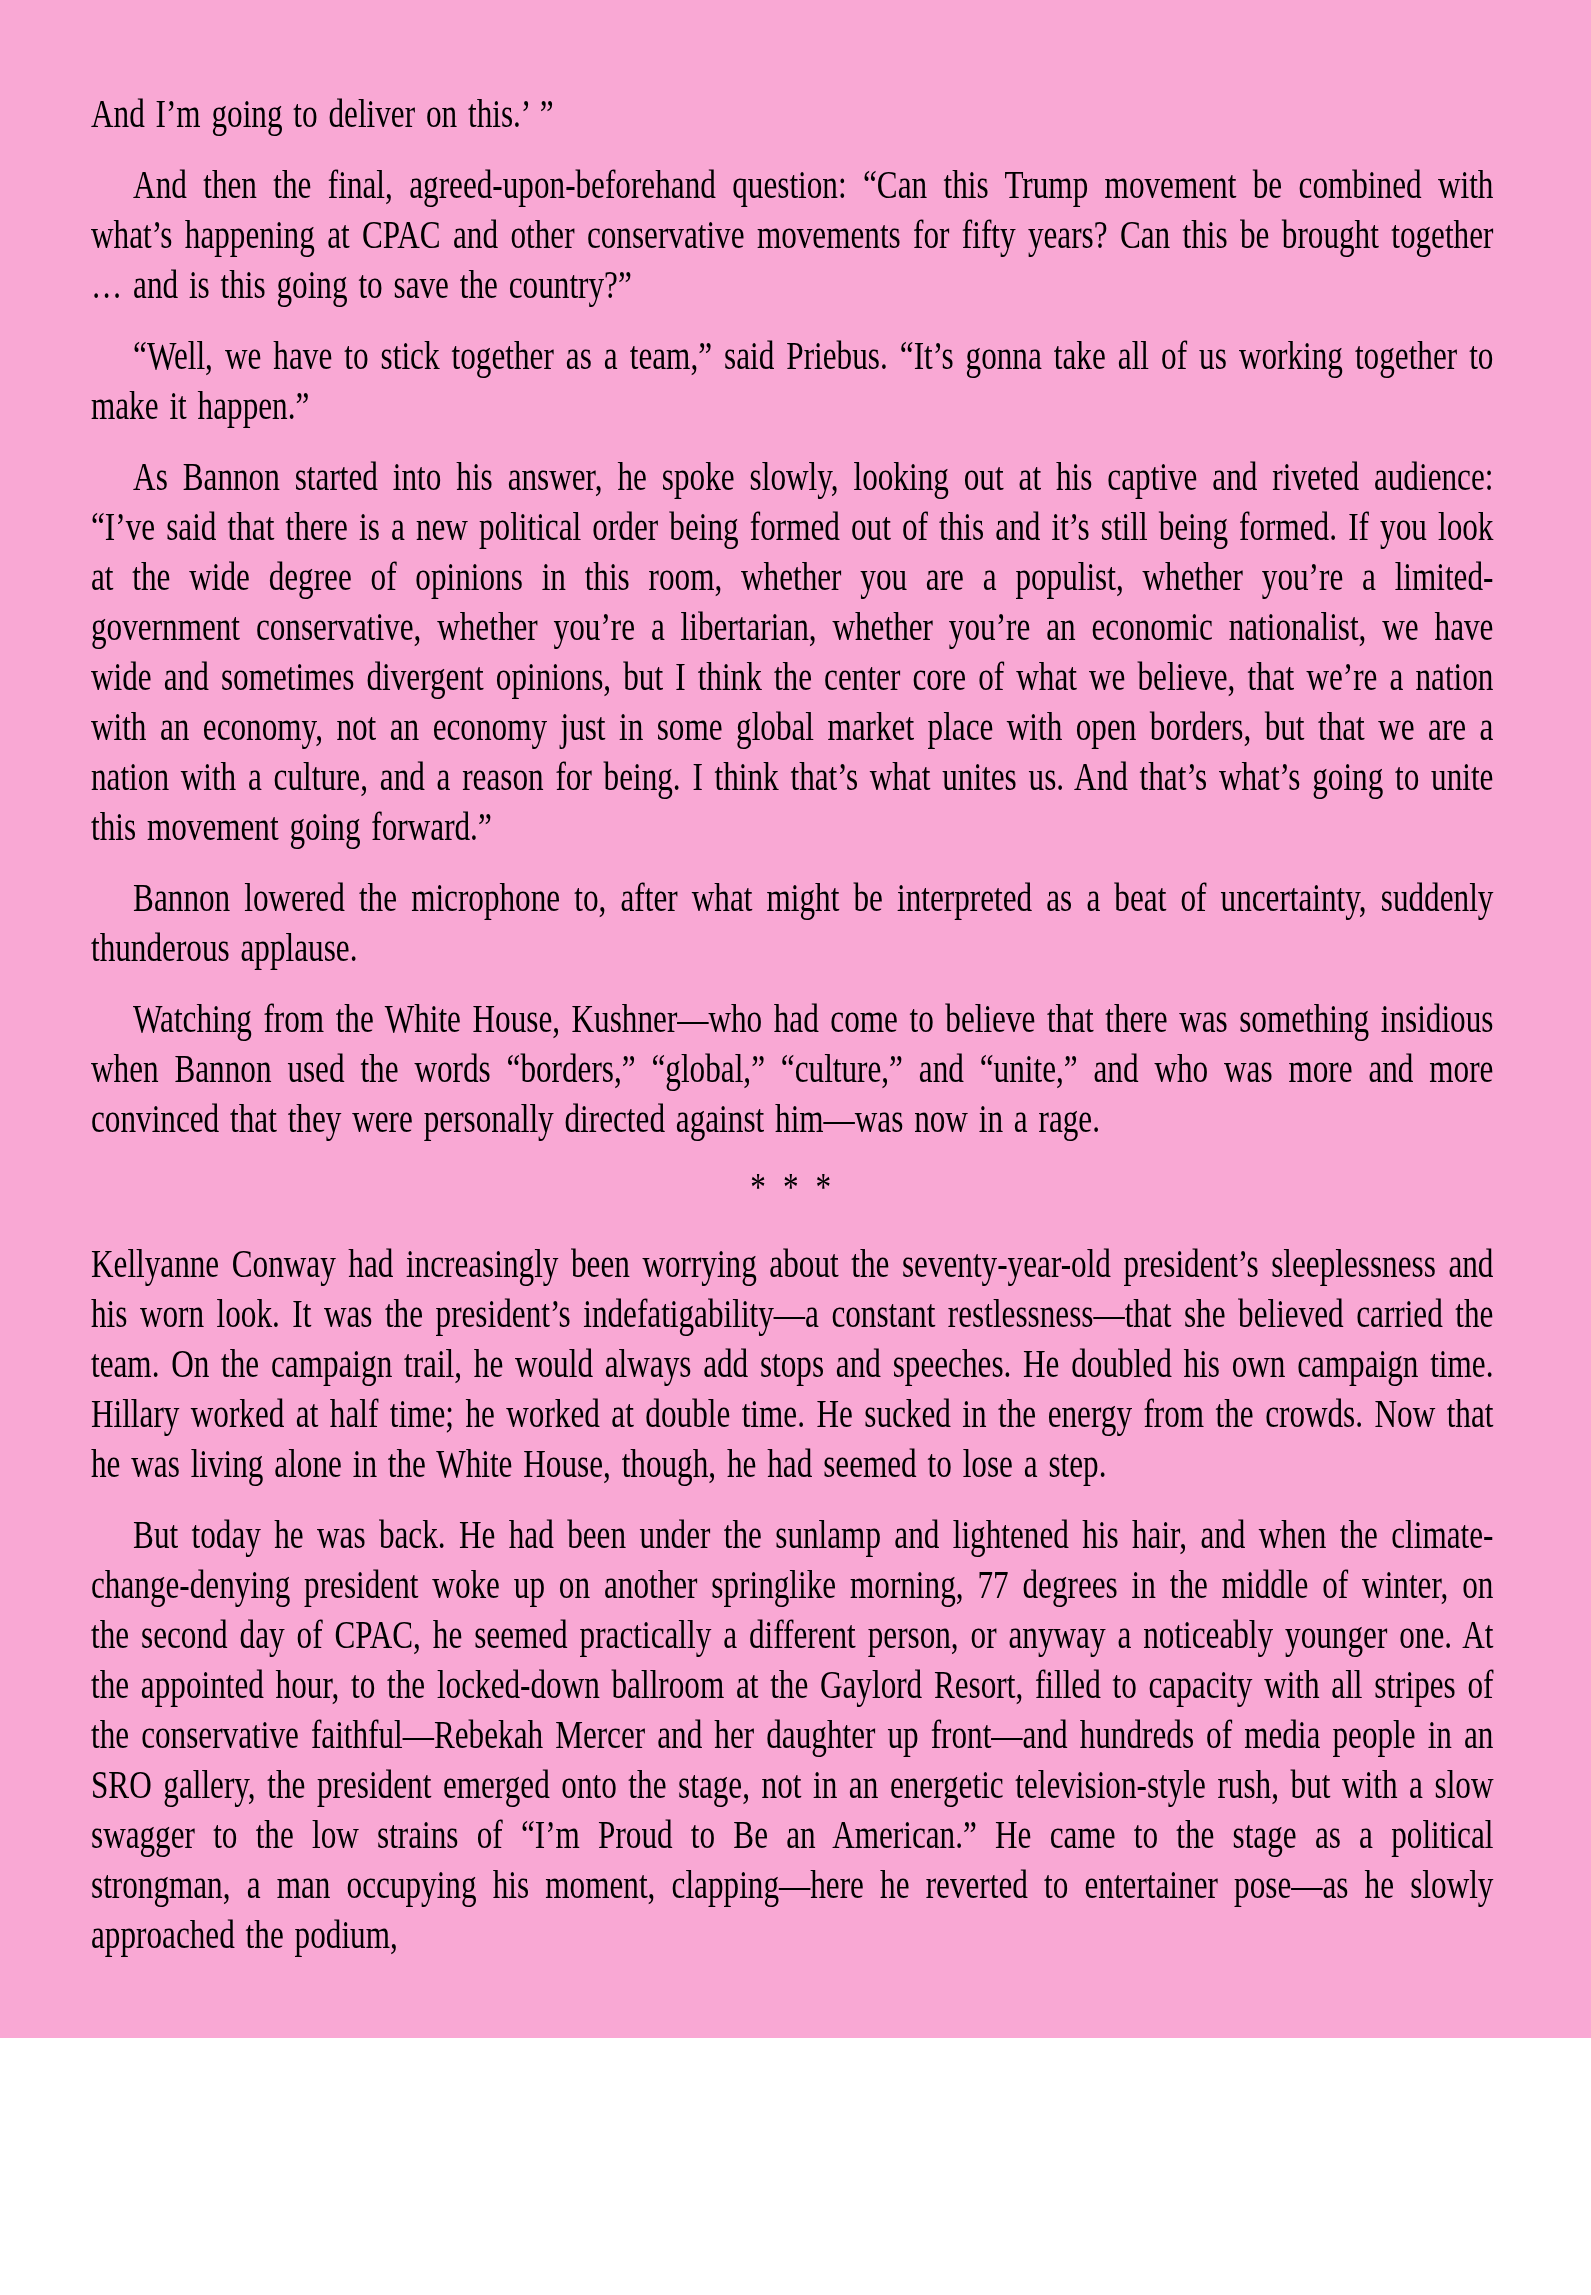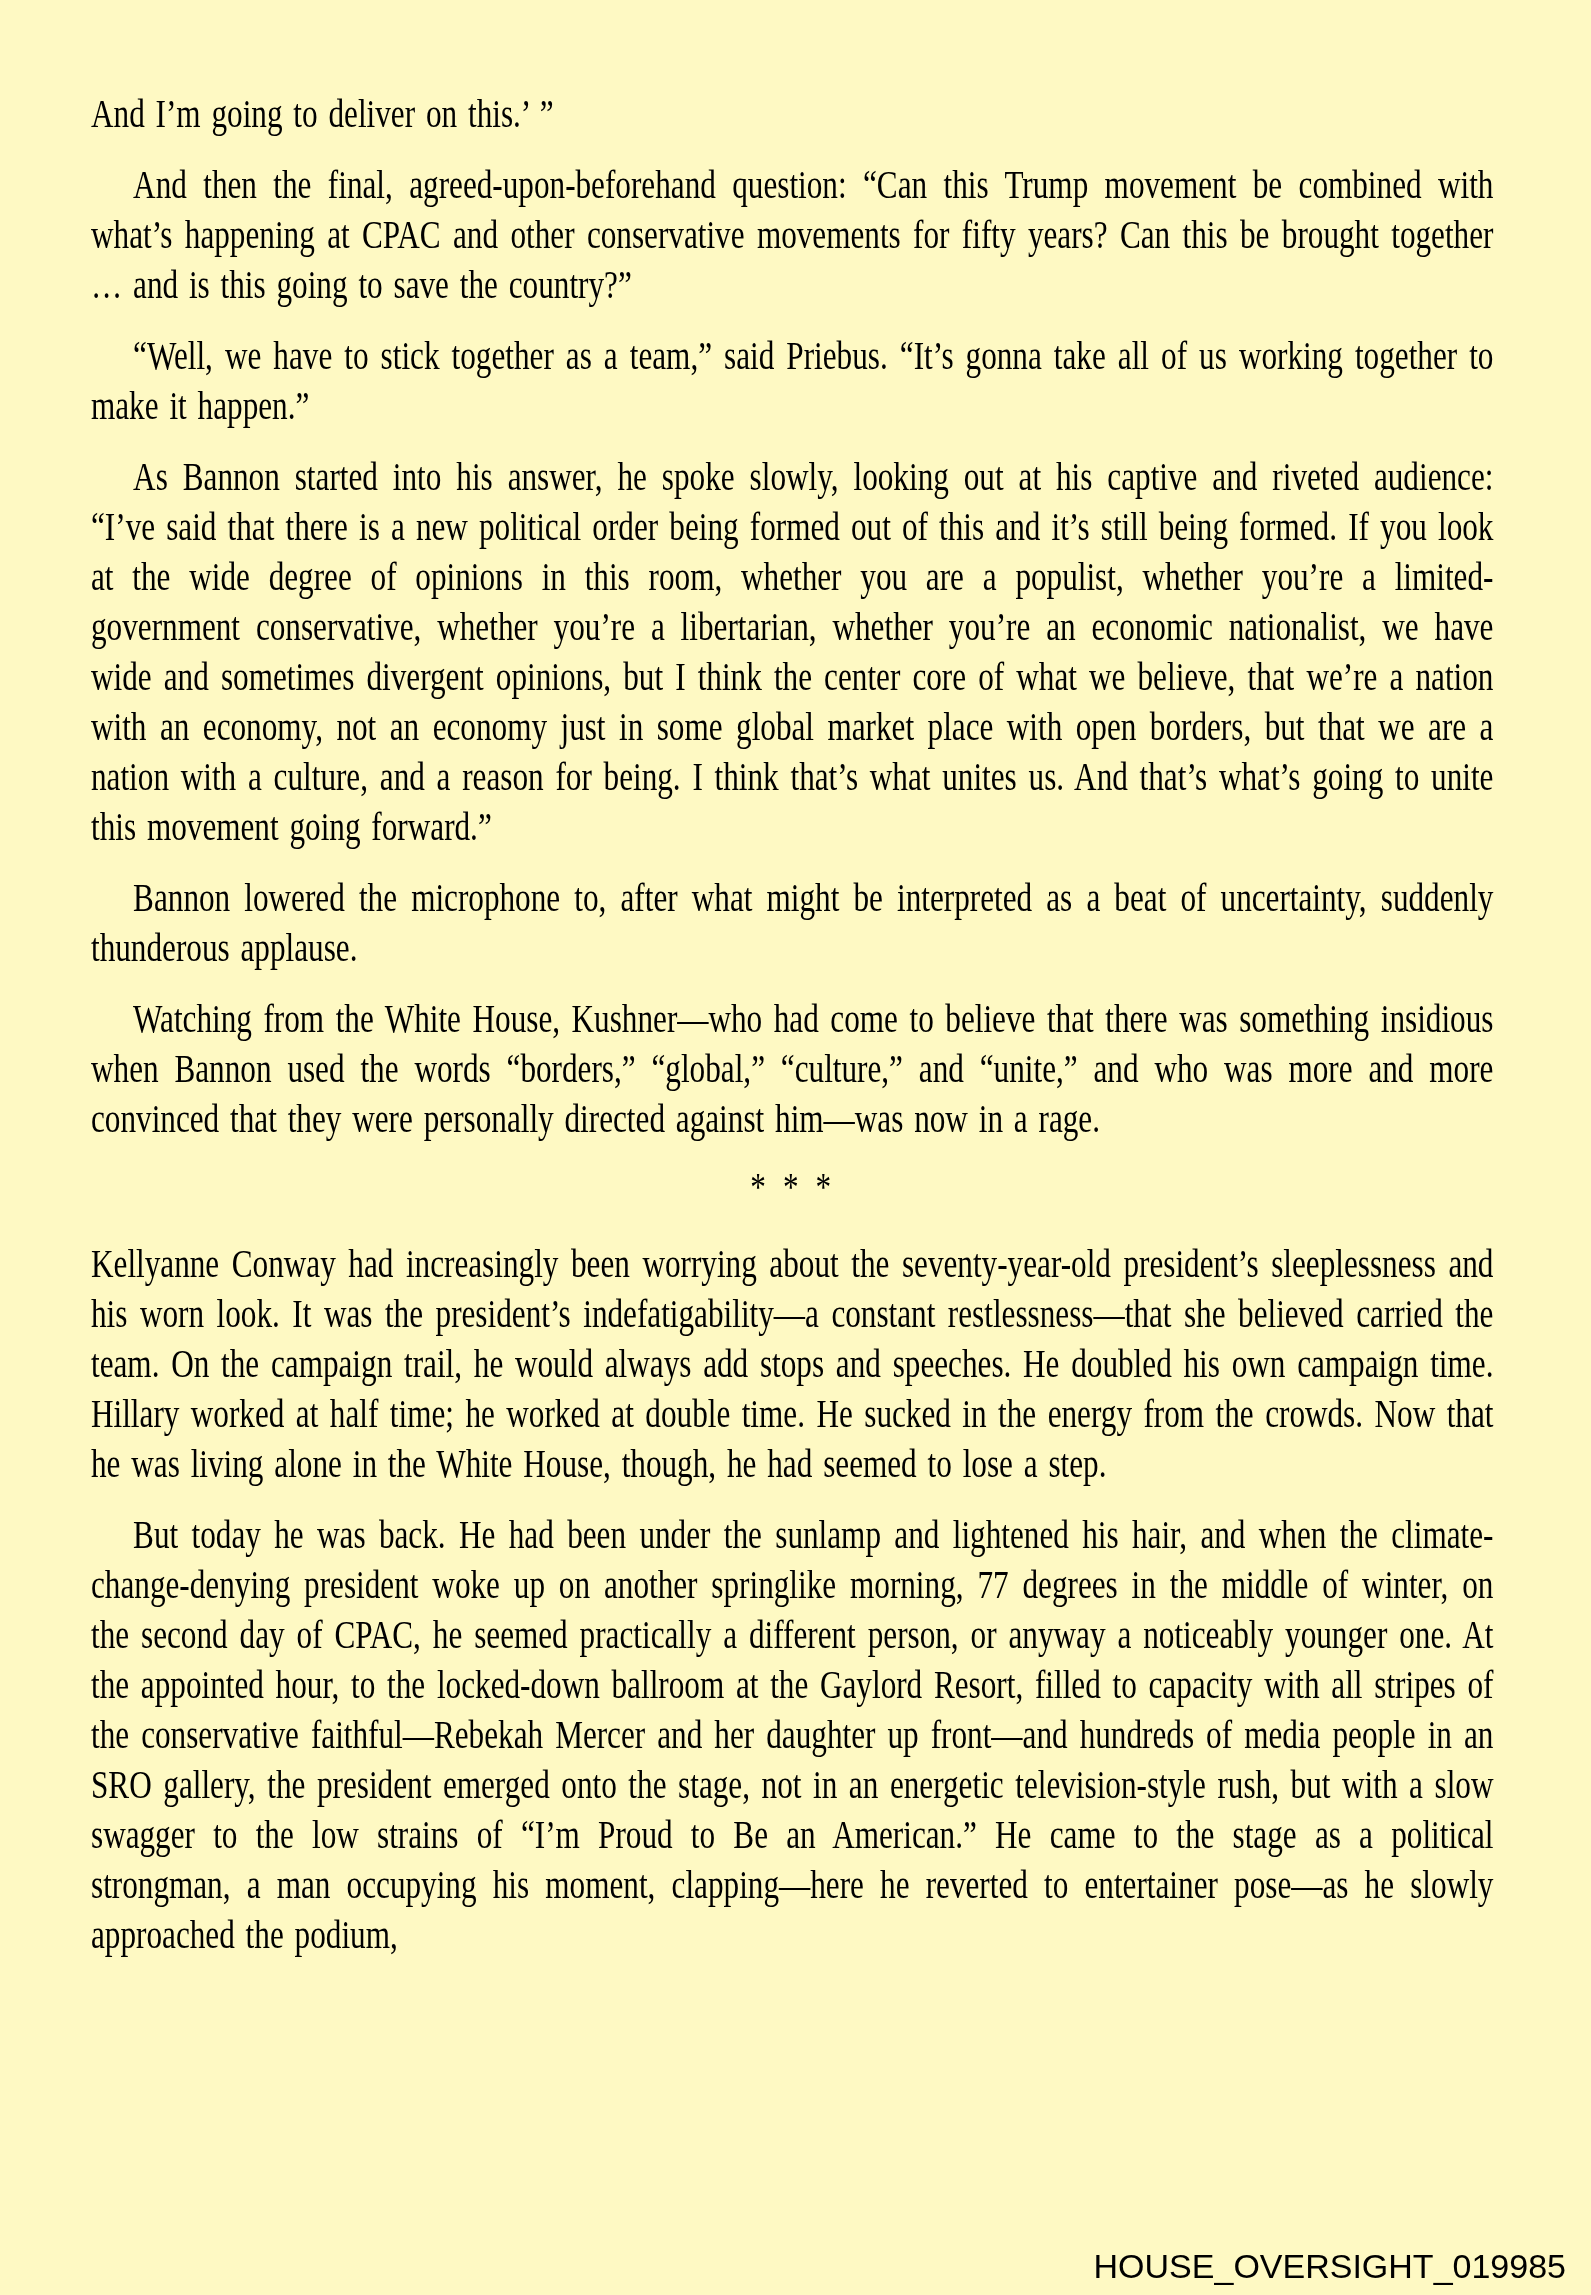--- a/index.html
+++ b/index.html
@@ -3,22 +3,22 @@
 <meta charset="utf-8">
 <style>
   html, body {
     margin: 0;
     padding: 0;
     background: #ffffff;
   }
   .page {
     position: relative;
     width: 1592px;
-    height: 2295px;
-    background: #fef9c3;
+    height: 2038px;
+    background: #f9a8d4;
     overflow: hidden;
     color: #000000;
   }
   .text-block {
     position: absolute;
     left: 91px;
     top: 89px;
     width: 1798px;                 
     transform: scaleX(0.78);
     transform-origin: 0 0;

